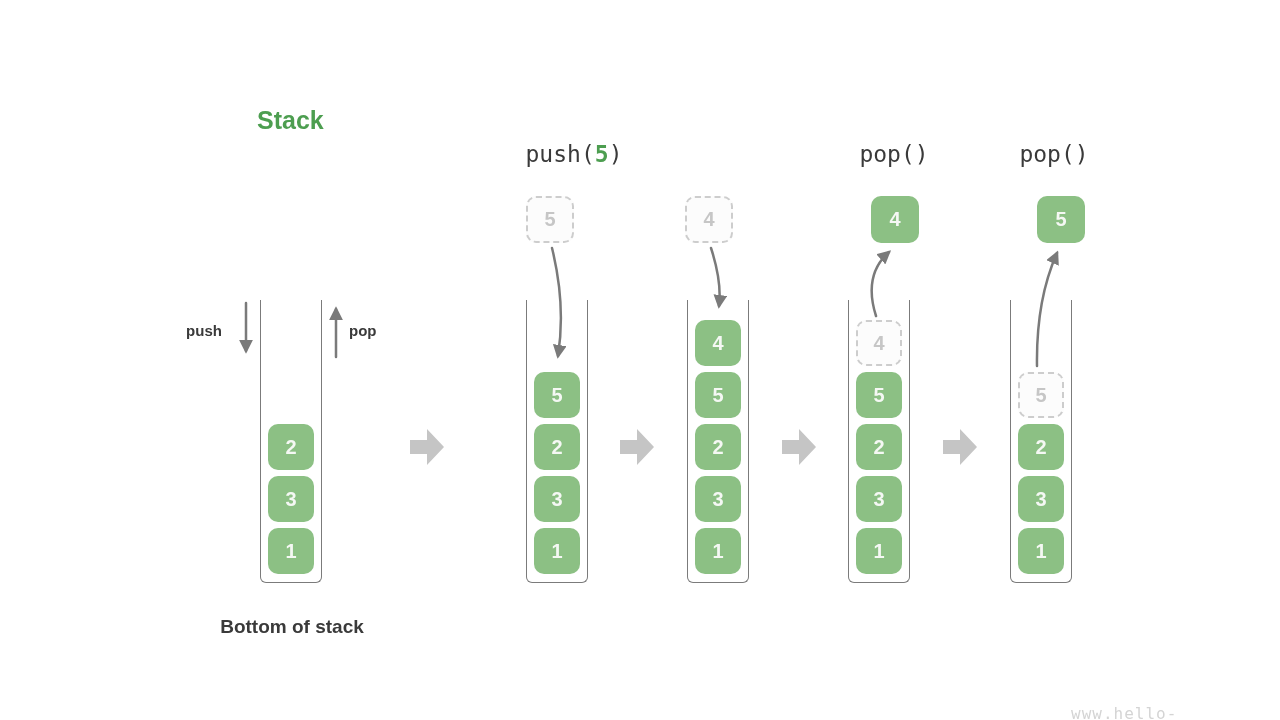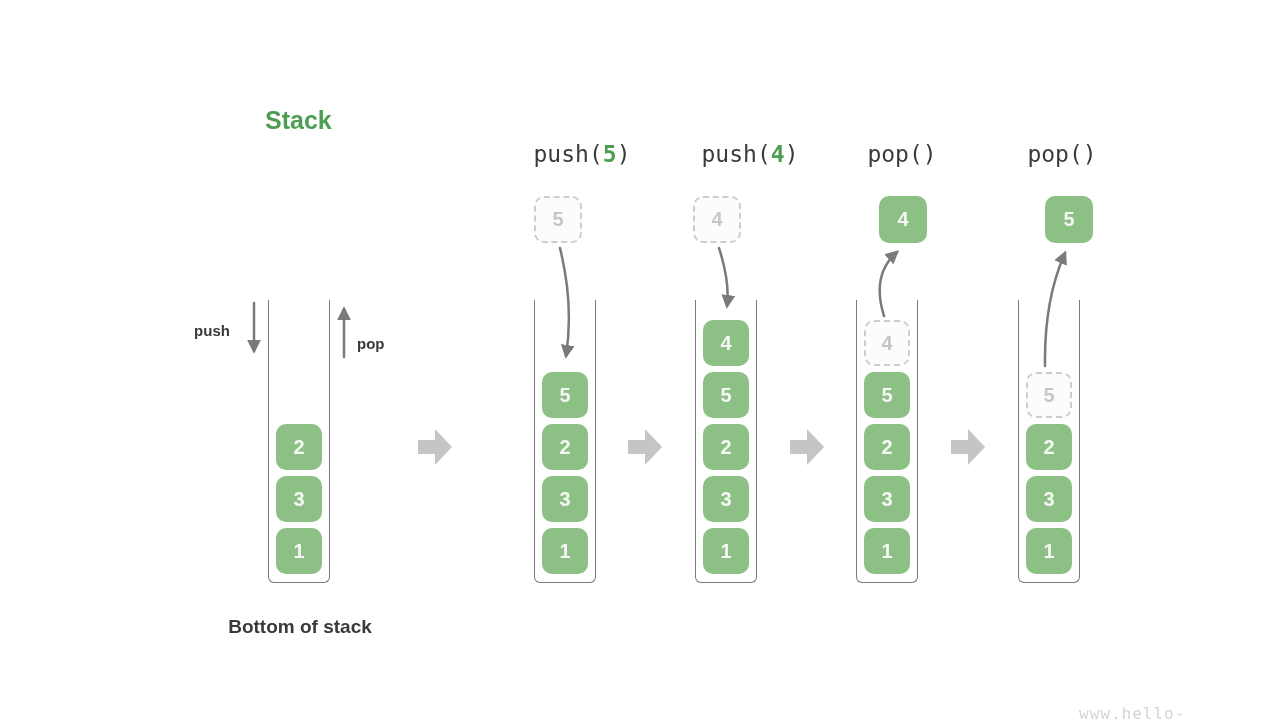--- a/index.html
+++ b/index.html
@@ -3,39 +3,39 @@
 <meta charset="utf-8">
 <style>
   * { margin:0; padding:0; box-sizing:border-box; }
   html,body { width:1280px; height:720px; }
   body {
     background:#ffffff;
     font-family:"Liberation Sans", sans-serif;
     position:relative;
     overflow:hidden;
   }
-  .canvas { position:absolute; left:16px; top:0; width:1156px; height:720px; background:#ffffff; }
+  .canvas { position:absolute; left:8px; top:0; width:1156px; height:720px; background:#ffffff; }
 
   .title {
     position:absolute; left:249px; top:106px;
     font-size:25px; font-weight:bold; color:var(--title-green);
   }
 
   .caption {
     position:absolute; width:220px; text-align:center;
     font-size:19px; font-weight:bold; color:var(--text-dark);
   }
   #top-label    { left:174px; top:247px; }
   #bottom-label { left:174px; top:616px; }
 
   .side-label {
     position:absolute; font-size:15px; font-weight:bold; color:var(--text-dark);
   }
   #push-label { left:166px; top:322px; width:60px; text-align:center; }
-  #pop-label  { left:341px; top:322px;margin-top:13px; }
+  #pop-label  { left:341px; top:322px; }
 
   
   .stack {
     position:absolute; top:300px; width:62px; height:283px;
     border-left:1.5px solid var(--wall);
     border-right:1.5px solid var(--wall);
     border-bottom:1.5px solid var(--wall);
     border-radius:0 0 6px 6px;
     display:flex; flex-direction:column; justify-content:flex-end; align-items:center;
     gap:6px; padding-bottom:8px;
@@ -107,21 +107,20 @@
 <div class="canvas">
 
   <div class="title">Stack</div>
 
   <div class="caption" id="bottom-label">Bottom of stack</div>
 
   <div class="side-label" id="push-label">push</div>
   <div class="side-label" id="pop-label">pop</div>
 
   <div class="op" id="op-1"><span>push(</span><span class="arg">5</span><span>)</span></div>
-  <div class="op" id="op-2"><span>push(</span><span class="arg">4</span><span>)</span></div>
   <div class="op" id="op-3"><span>pop()</span></div>
   <div class="op" id="op-4"><span>pop()</span></div>
 
   <div class="float-box float-dashed" id="float-1">5</div>
   <div class="float-box float-dashed" id="float-2">4</div>
   <div class="float-box float-solid" id="float-3">4</div>
   <div class="float-box float-solid" id="float-4">5</div>
 
   <div class="stack" id="stack-0">
     <div class="item">2</div>

